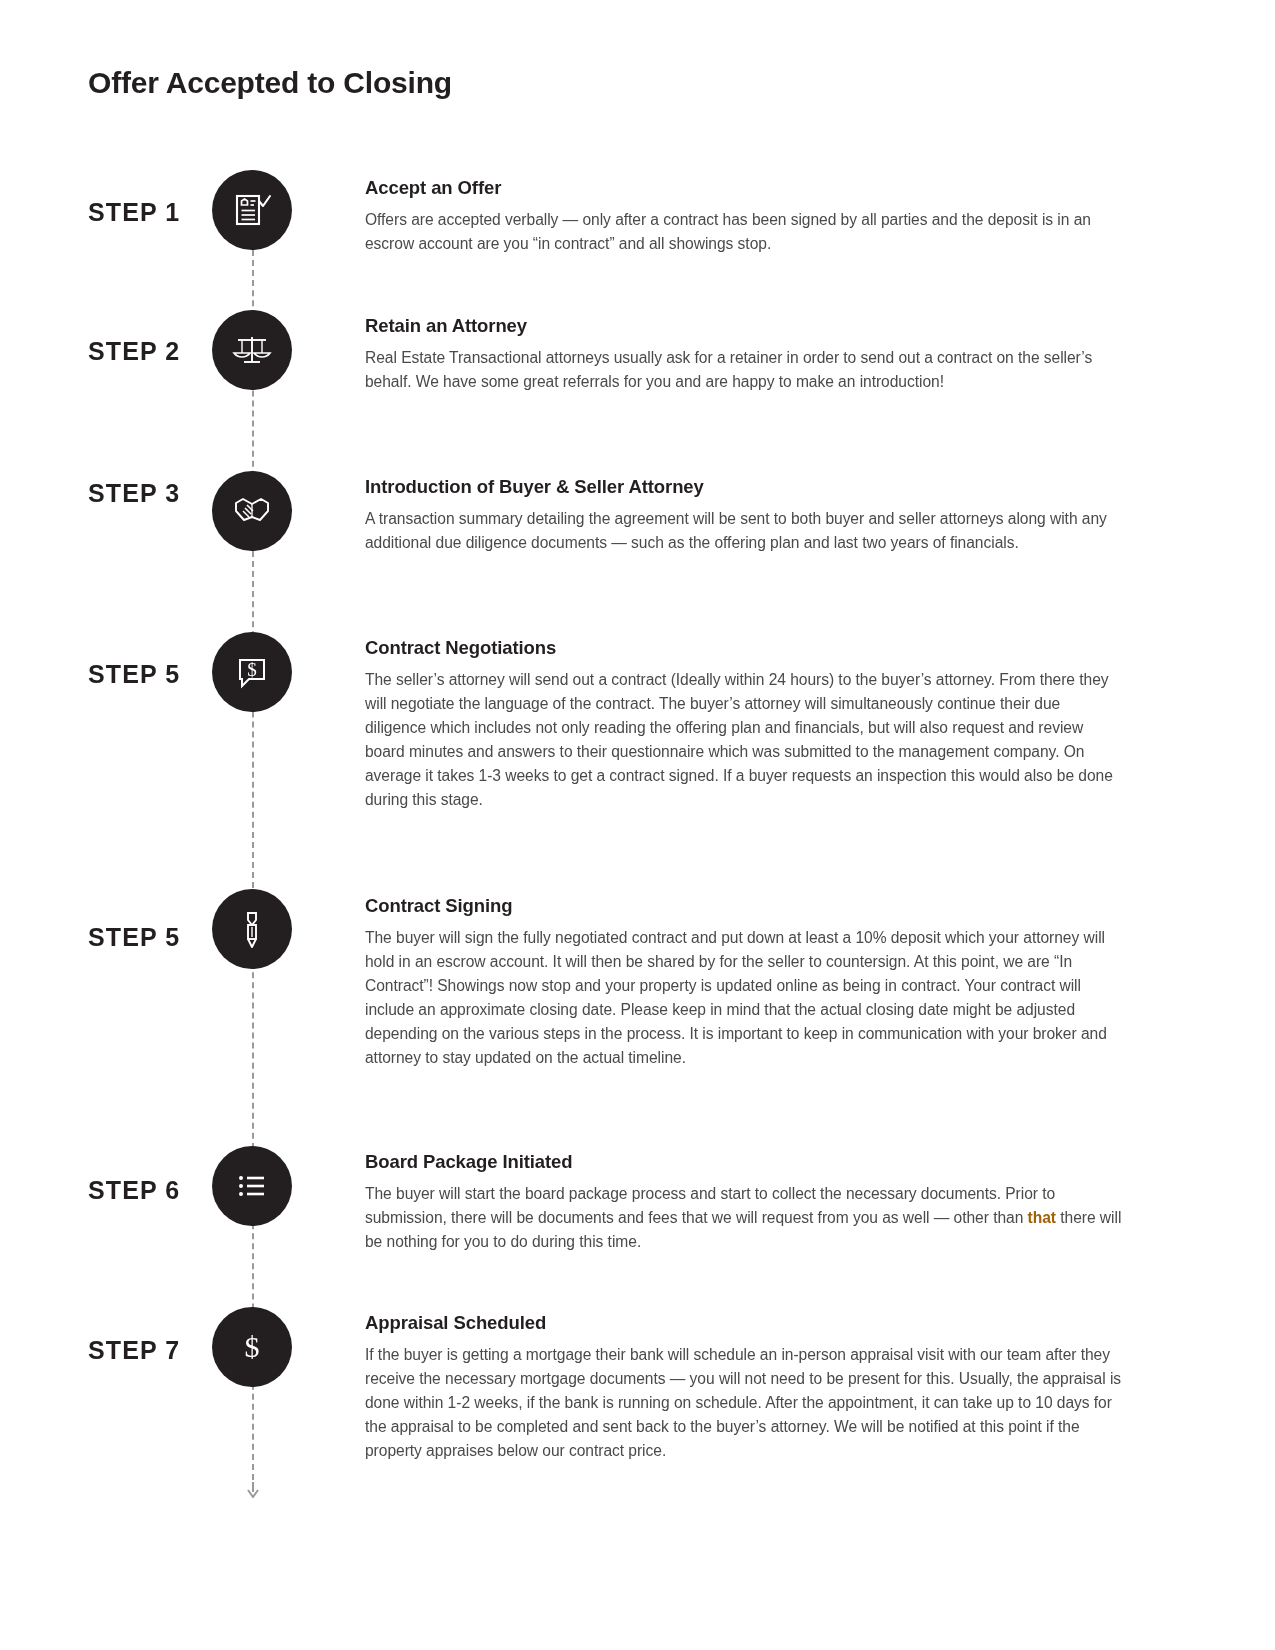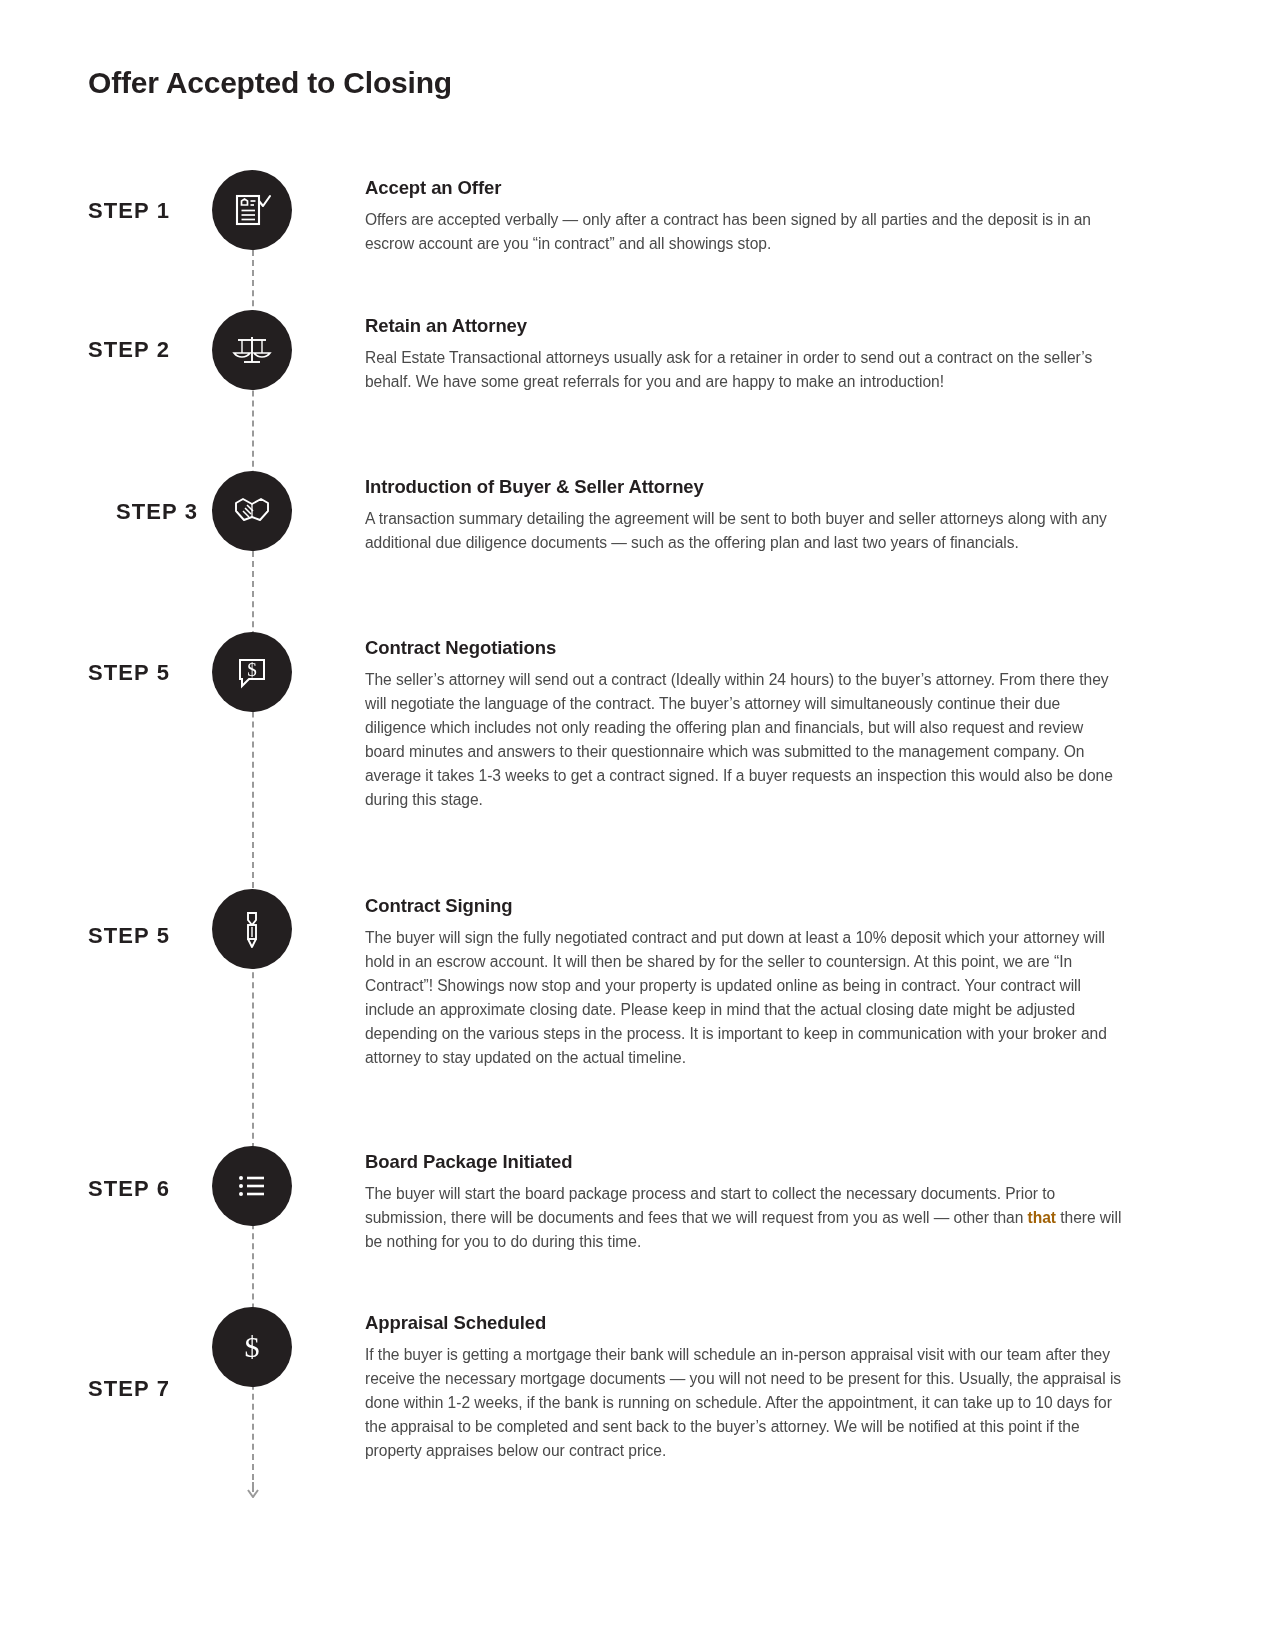--- a/index.html
+++ b/index.html
@@ -68,21 +68,21 @@
     position: absolute;
     left: 0;
     width: 1275px;
   }
 
   .step-label {
     position: absolute;
     left: 88px;
     width: 115px;
     text-align: left;
-    font-size: 22px;
+    font-size: 25px;
     font-weight: bold;
     letter-spacing: 1.1px;
     color: #231f20;
     white-space: nowrap;
   }
 
   .step-badge {
     position: absolute;
     left: 212px;
     width: 80px;
@@ -169,21 +169,21 @@
           <line x1="32" y1="12" x2="32" y2="25" stroke="#ffffff" stroke-width="1.4"></line>
         </svg>
       </div>
       <div class="step-body" style="top:314px;">
         <div class="step-heading">Retain an Attorney</div>
         <div class="step-text">Real Estate Transactional attorneys usually ask for a retainer in order to send out a contract on the seller’s behalf. We have some great referrals for you and are happy to make an introduction!</div>
       </div>
     </div>
 
     <div class="step" style="top:0;">
-      <div class="step-label" style="top:499px;margin-left:28px;">STEP 3</div>
+      <div class="step-label" style="top:479px;">STEP 3</div>
       <div class="step-badge" style="top:471px;">
         <svg width="44" height="44" viewBox="0 0 44 44">
           <path d="M6 14 L13 10 L22 15 L31 10 L38 14 L38 22 L30 31 L22 28 L14 31 L6 22 Z" fill="none" stroke="#ffffff" stroke-width="1.9" stroke-linejoin="round"></path>
           <line x1="13" y1="22" x2="19" y2="28" stroke="#ffffff" stroke-width="1.5"></line>
           <line x1="15" y1="19" x2="21" y2="25" stroke="#ffffff" stroke-width="1.5"></line>
           <line x1="17" y1="16" x2="23" y2="22" stroke="#ffffff" stroke-width="1.5"></line>
           <line x1="22" y1="15" x2="22" y2="28" stroke="#ffffff" stroke-width="1.3"></line>
         </svg>
       </div>
       <div class="step-body" style="top:475px;">
@@ -236,21 +236,21 @@
       </div>
       <div class="step-body" style="top:1150px;">
         <div class="step-heading">Board Package Initiated</div>
         <div class="step-text">
           <span>The buyer will start the board package process and start to collect the necessary documents. Prior to submission, there will be documents and fees that we will request from you as well — other than </span><b>that</b><span> there will be nothing for you to do during this time.</span>
         </div>
       </div>
     </div>
 
     <div class="step" style="top:0;">
-      <div class="step-label" style="top:1376px;">STEP 7</div>
+      <div class="step-label" style="top:1336px;">STEP 7</div>
       <div class="step-badge" style="top:1307px;">
         <svg width="44" height="44" viewBox="0 0 44 44">
           <text x="22" y="32" font-family="Liberation Serif, serif" font-size="30" fill="#ffffff" text-anchor="middle">$</text>
         </svg>
       </div>
       <div class="step-body" style="top:1311px;">
         <div class="step-heading">Appraisal Scheduled</div>
         <div class="step-text">If the buyer is getting a mortgage their bank will schedule an in-person appraisal visit with our team after they receive the necessary mortgage documents — you will not need to be present for this. Usually, the appraisal is done within 1-2 weeks, if the bank is running on schedule. After the appointment, it can take up to 10 days for the appraisal to be completed and sent back to the buyer’s attorney. We will be notified at this point if the property appraises below our contract price.</div>
       </div>
     </div>

